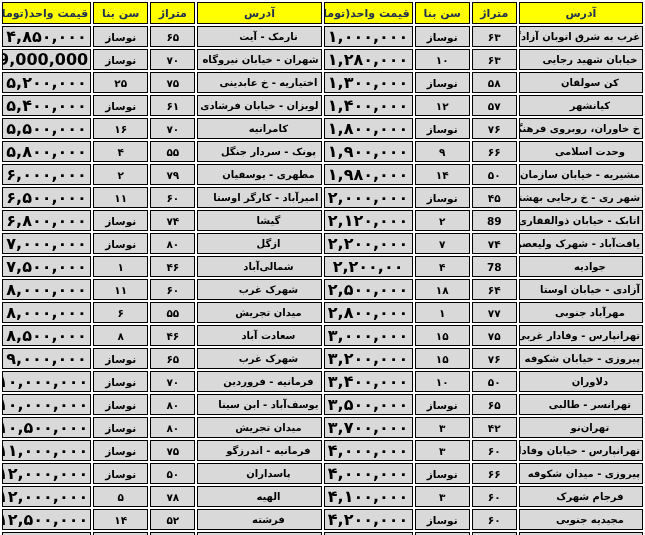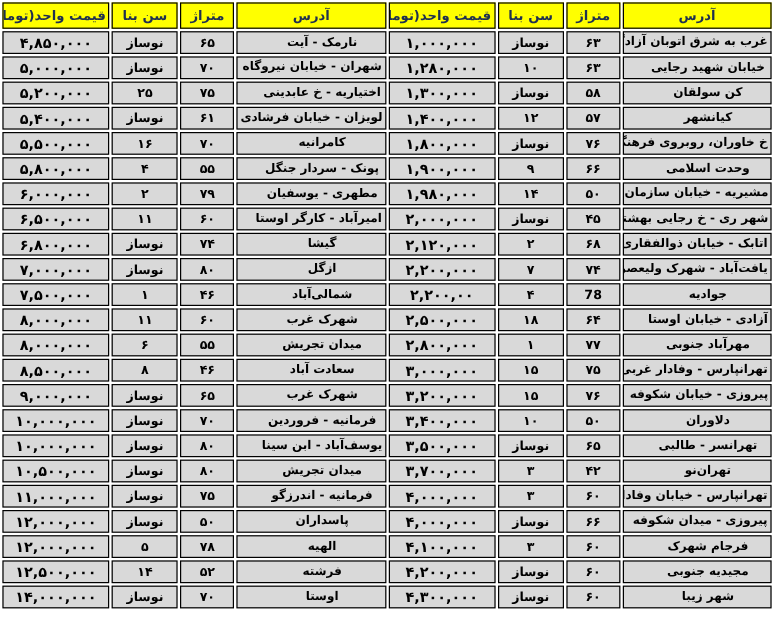--- a/index.html
+++ b/index.html
@@ -35,21 +35,21 @@
     height:20px;
     font-size:11px;
   }
   td{
     background:#D9D9D9;
     color:#000000;
     height:17px;
     font-size:10.5px;
   }
   td.c-address{font-size:10px;padding-left:20px;}
-  td.c-price{font-size:12px;direction:rtl;}
+  td.c-price{font-size:16px;direction:rtl;}
 </style>
 </head>
 <body>
 
 <table class="price-table">
   <colgroup>
     <col style="width:124px">
       <col style="width:45px">
       <col style="width:55px">
       <col style="width:89px">
@@ -82,21 +82,21 @@
         <td class="c-price">۴,۸۵۰,۰۰۰</td>
       </tr>
       <tr>
         <td class="c-address">خیابان شهید رجایی</td>
         <td class="c-area">۶۳</td>
         <td class="c-age">۱۰</td>
         <td class="c-price">۱,۲۸۰,۰۰۰</td>
         <td class="c-address">شهران - خیابان نیروگاه</td>
         <td class="c-area">۷۰</td>
         <td class="c-age">نوساز</td>
-        <td class="c-price">۵,۰۰۰,۰۰۰</td>
+        <td class="c-price">9,000,000</td>
       </tr>
       <tr>
         <td class="c-address">کن سولقان</td>
         <td class="c-area">۵۸</td>
         <td class="c-age">نوساز</td>
         <td class="c-price">۱,۳۰۰,۰۰۰</td>
         <td class="c-address">اختیاریه - خ عابدینی</td>
         <td class="c-area">۷۵</td>
         <td class="c-age">۲۵</td>
         <td class="c-price">۵,۲۰۰,۰۰۰</td>
@@ -146,21 +146,21 @@
         <td class="c-area">۴۵</td>
         <td class="c-age">نوساز</td>
         <td class="c-price">۲,۰۰۰,۰۰۰</td>
         <td class="c-address">امیرآباد - کارگر اوستا</td>
         <td class="c-area">۶۰</td>
         <td class="c-age">۱۱</td>
         <td class="c-price">۶,۵۰۰,۰۰۰</td>
       </tr>
       <tr>
         <td class="c-address">اتابک - خیابان ذوالفقاری</td>
-        <td class="c-area">۶۸</td>
+        <td class="c-area">89</td>
         <td class="c-age">۲</td>
         <td class="c-price">۲,۱۲۰,۰۰۰</td>
         <td class="c-address">گیشا</td>
         <td class="c-area">۷۴</td>
         <td class="c-age">نوساز</td>
         <td class="c-price">۶,۸۰۰,۰۰۰</td>
       </tr>
       <tr>
         <td class="c-address">یافت‌آباد - شهرک ولیعصر</td>
         <td class="c-area">۷۴</td>

